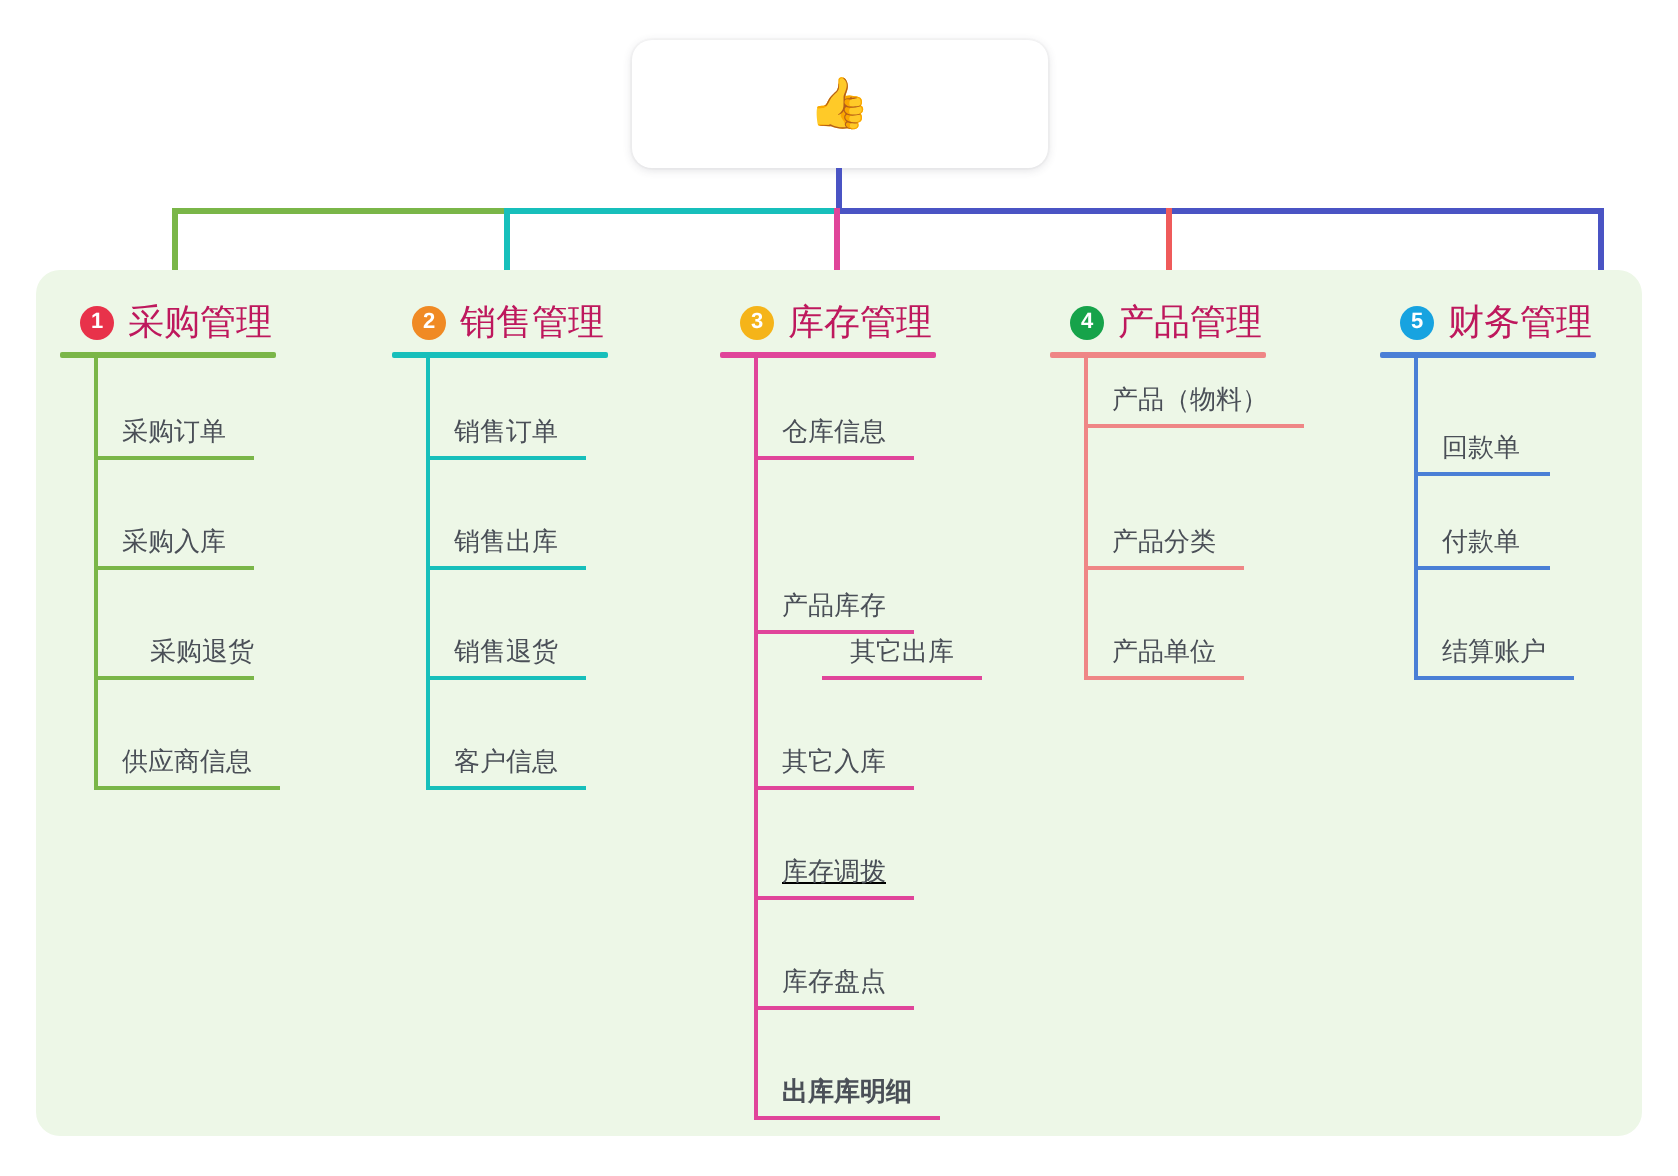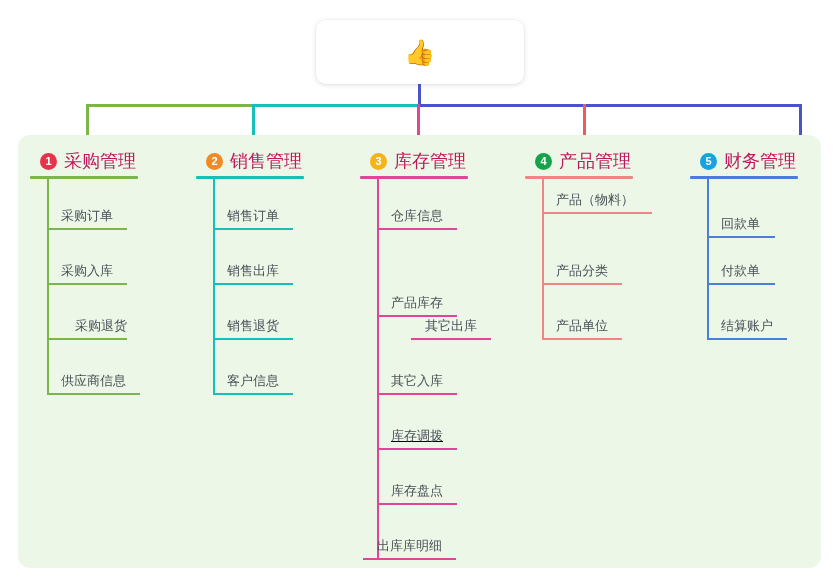--- a/index.html
+++ b/index.html
@@ -165,21 +165,21 @@
           <div class="leaf-rule" style="width: 80px; background: rgb(224, 69, 154);"></div>
         </div>
         <div class="leaf" style="left: 377px; top: 424px; height: 26px; text-decoration: underline;">
           <span class="leaf-label">库存调拨</span>
           <div class="leaf-rule" style="width: 80px; background: rgb(224, 69, 154);"></div>
         </div>
         <div class="leaf" style="left: 377px; top: 479px; height: 26px;">
           <span class="leaf-label">库存盘点</span>
           <div class="leaf-rule" style="width: 80px; background: rgb(224, 69, 154);"></div>
         </div>
-        <div class="leaf" style="left: 363px; top: 534px; height: 26px;">
+        <div class="leaf" style="left: 377px; top: 534px; height: 26px; font-weight: bold;">
           <span class="leaf-label">出库库明细</span>
           <div class="leaf-rule" style="width: 93px; background: rgb(224, 69, 154);"></div>
         </div>
       </div>
       <div class="col" style="left: 0px;">
         <div class="col-head" style="position: absolute; left: 535px; top: 146px; padding-left: 0px;">
           <span class="badge" style="background: rgb(22, 163, 74);">4</span>
           <span class="head-label">产品管理</span>
         </div>
         <div class="head-rule" style="left: 525px; top: 176px; width: 108px; background: rgb(239, 134, 134);"></div>

